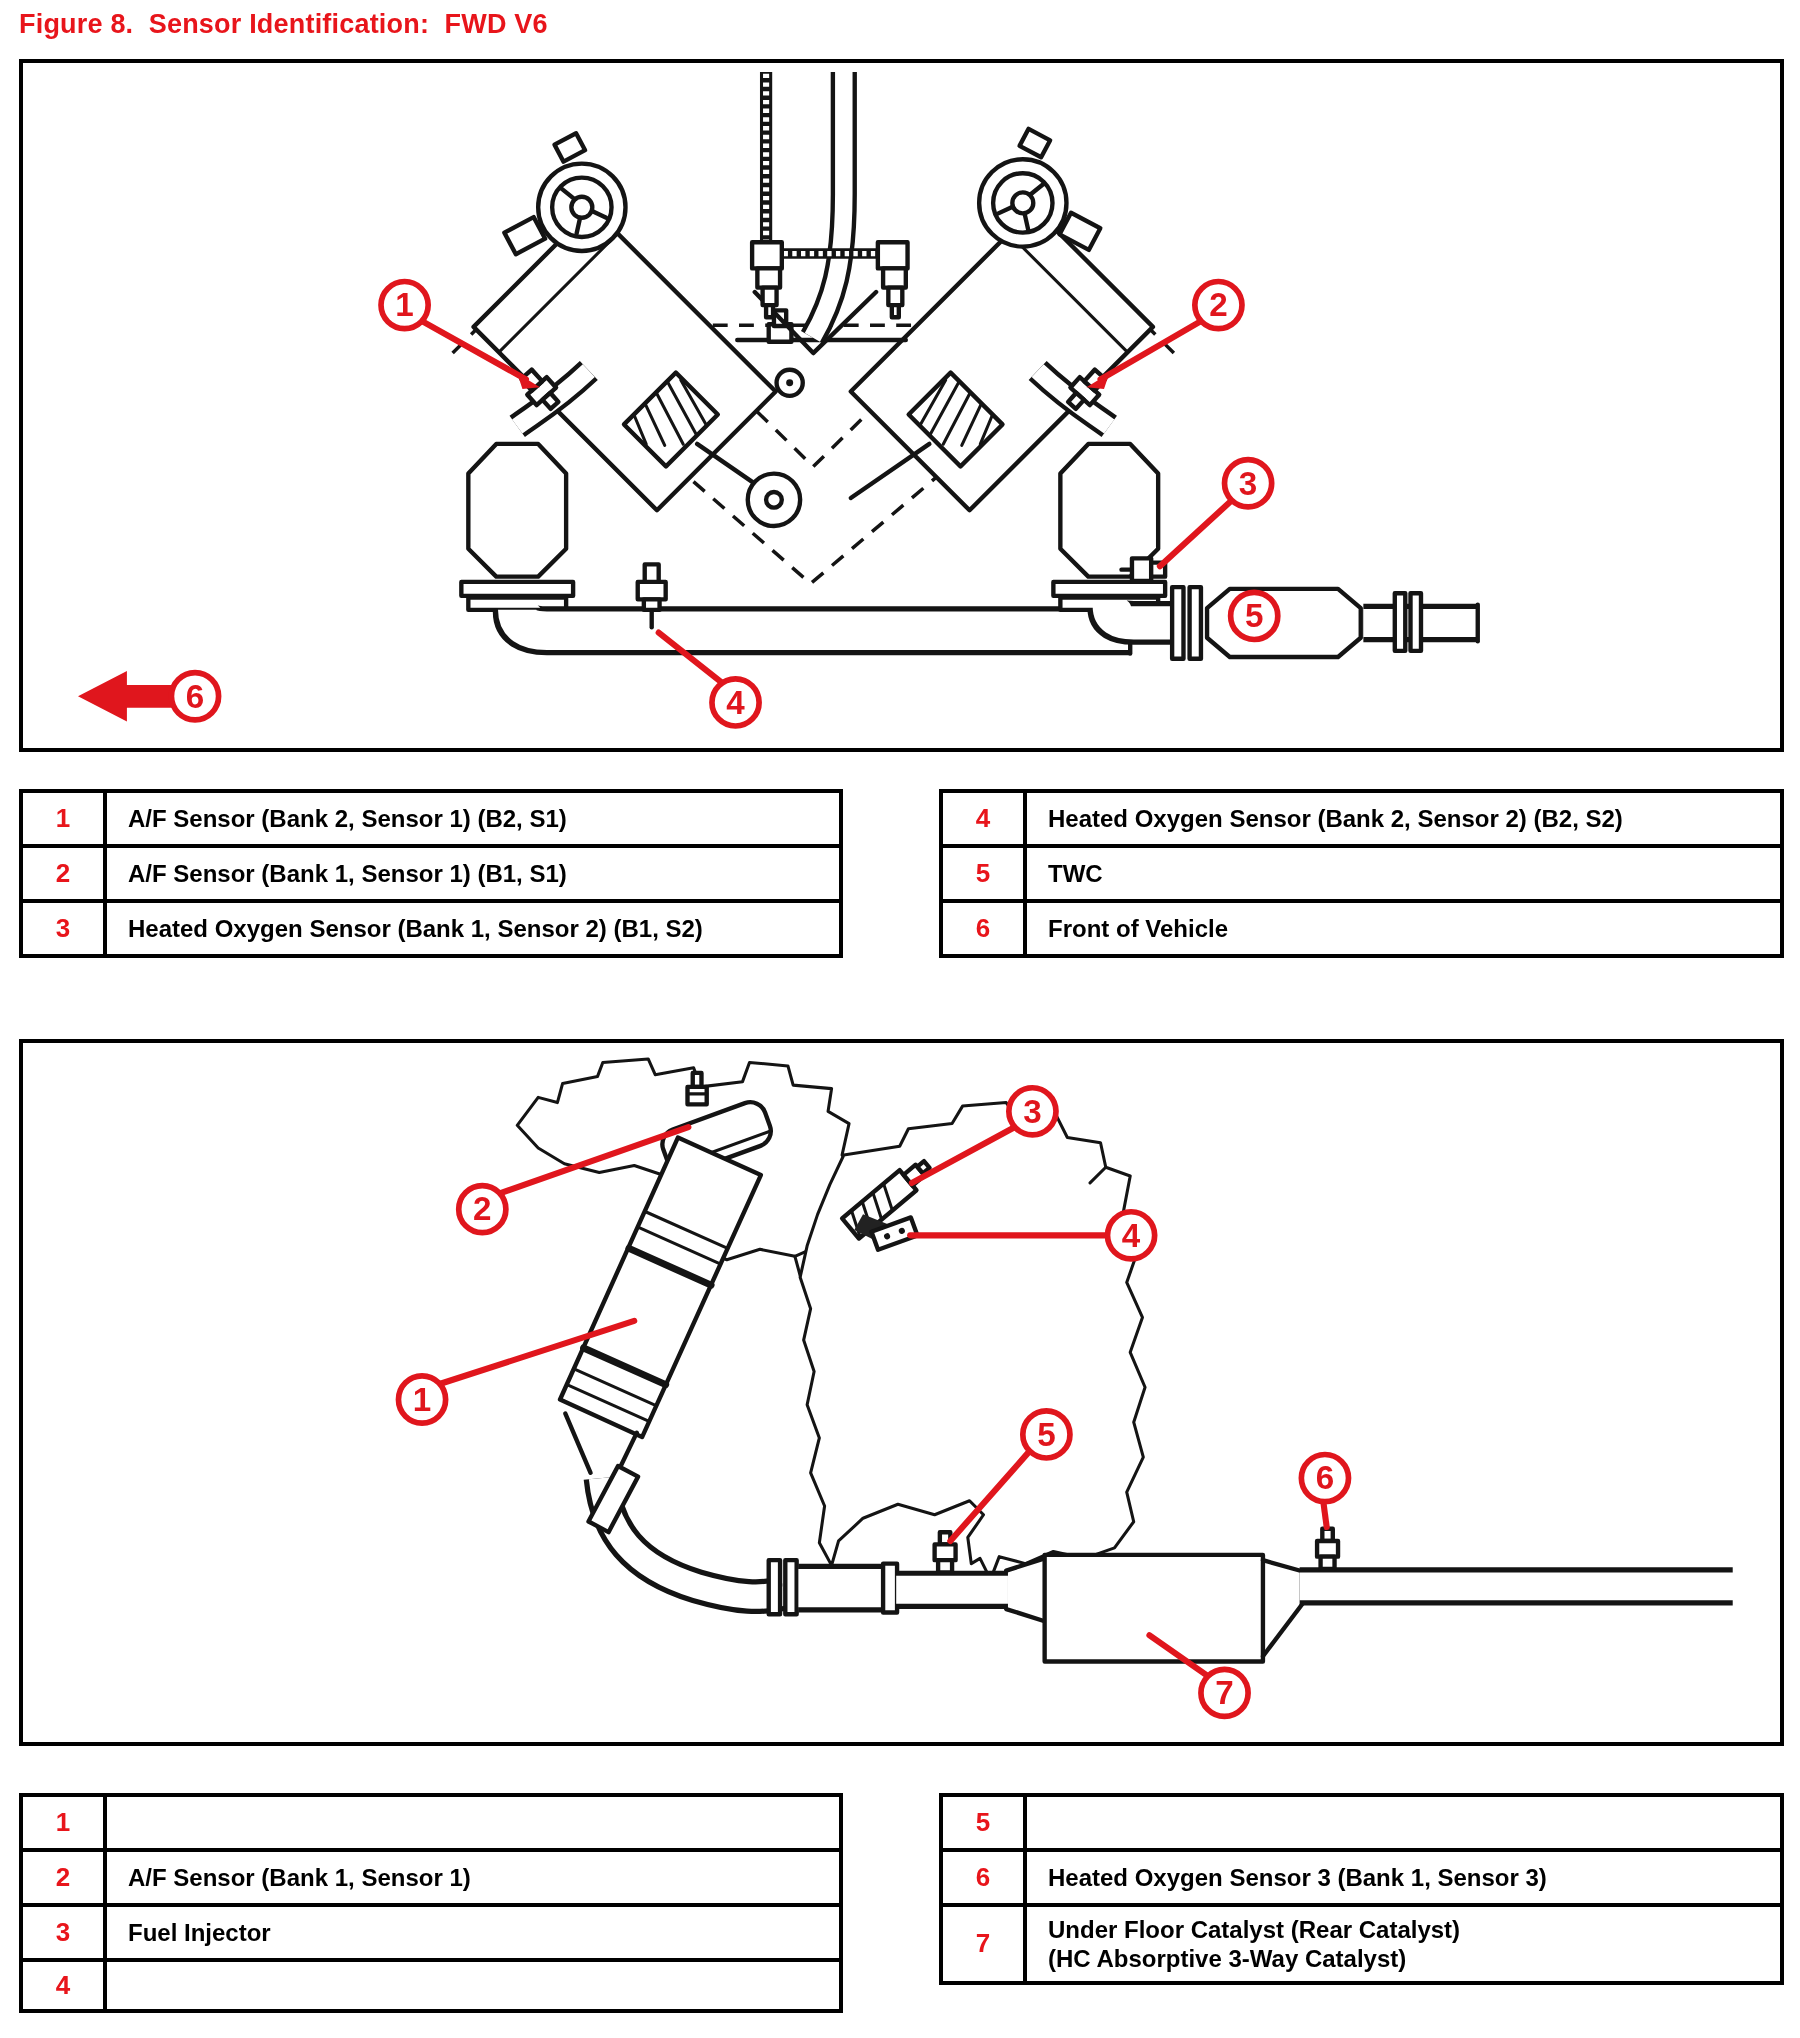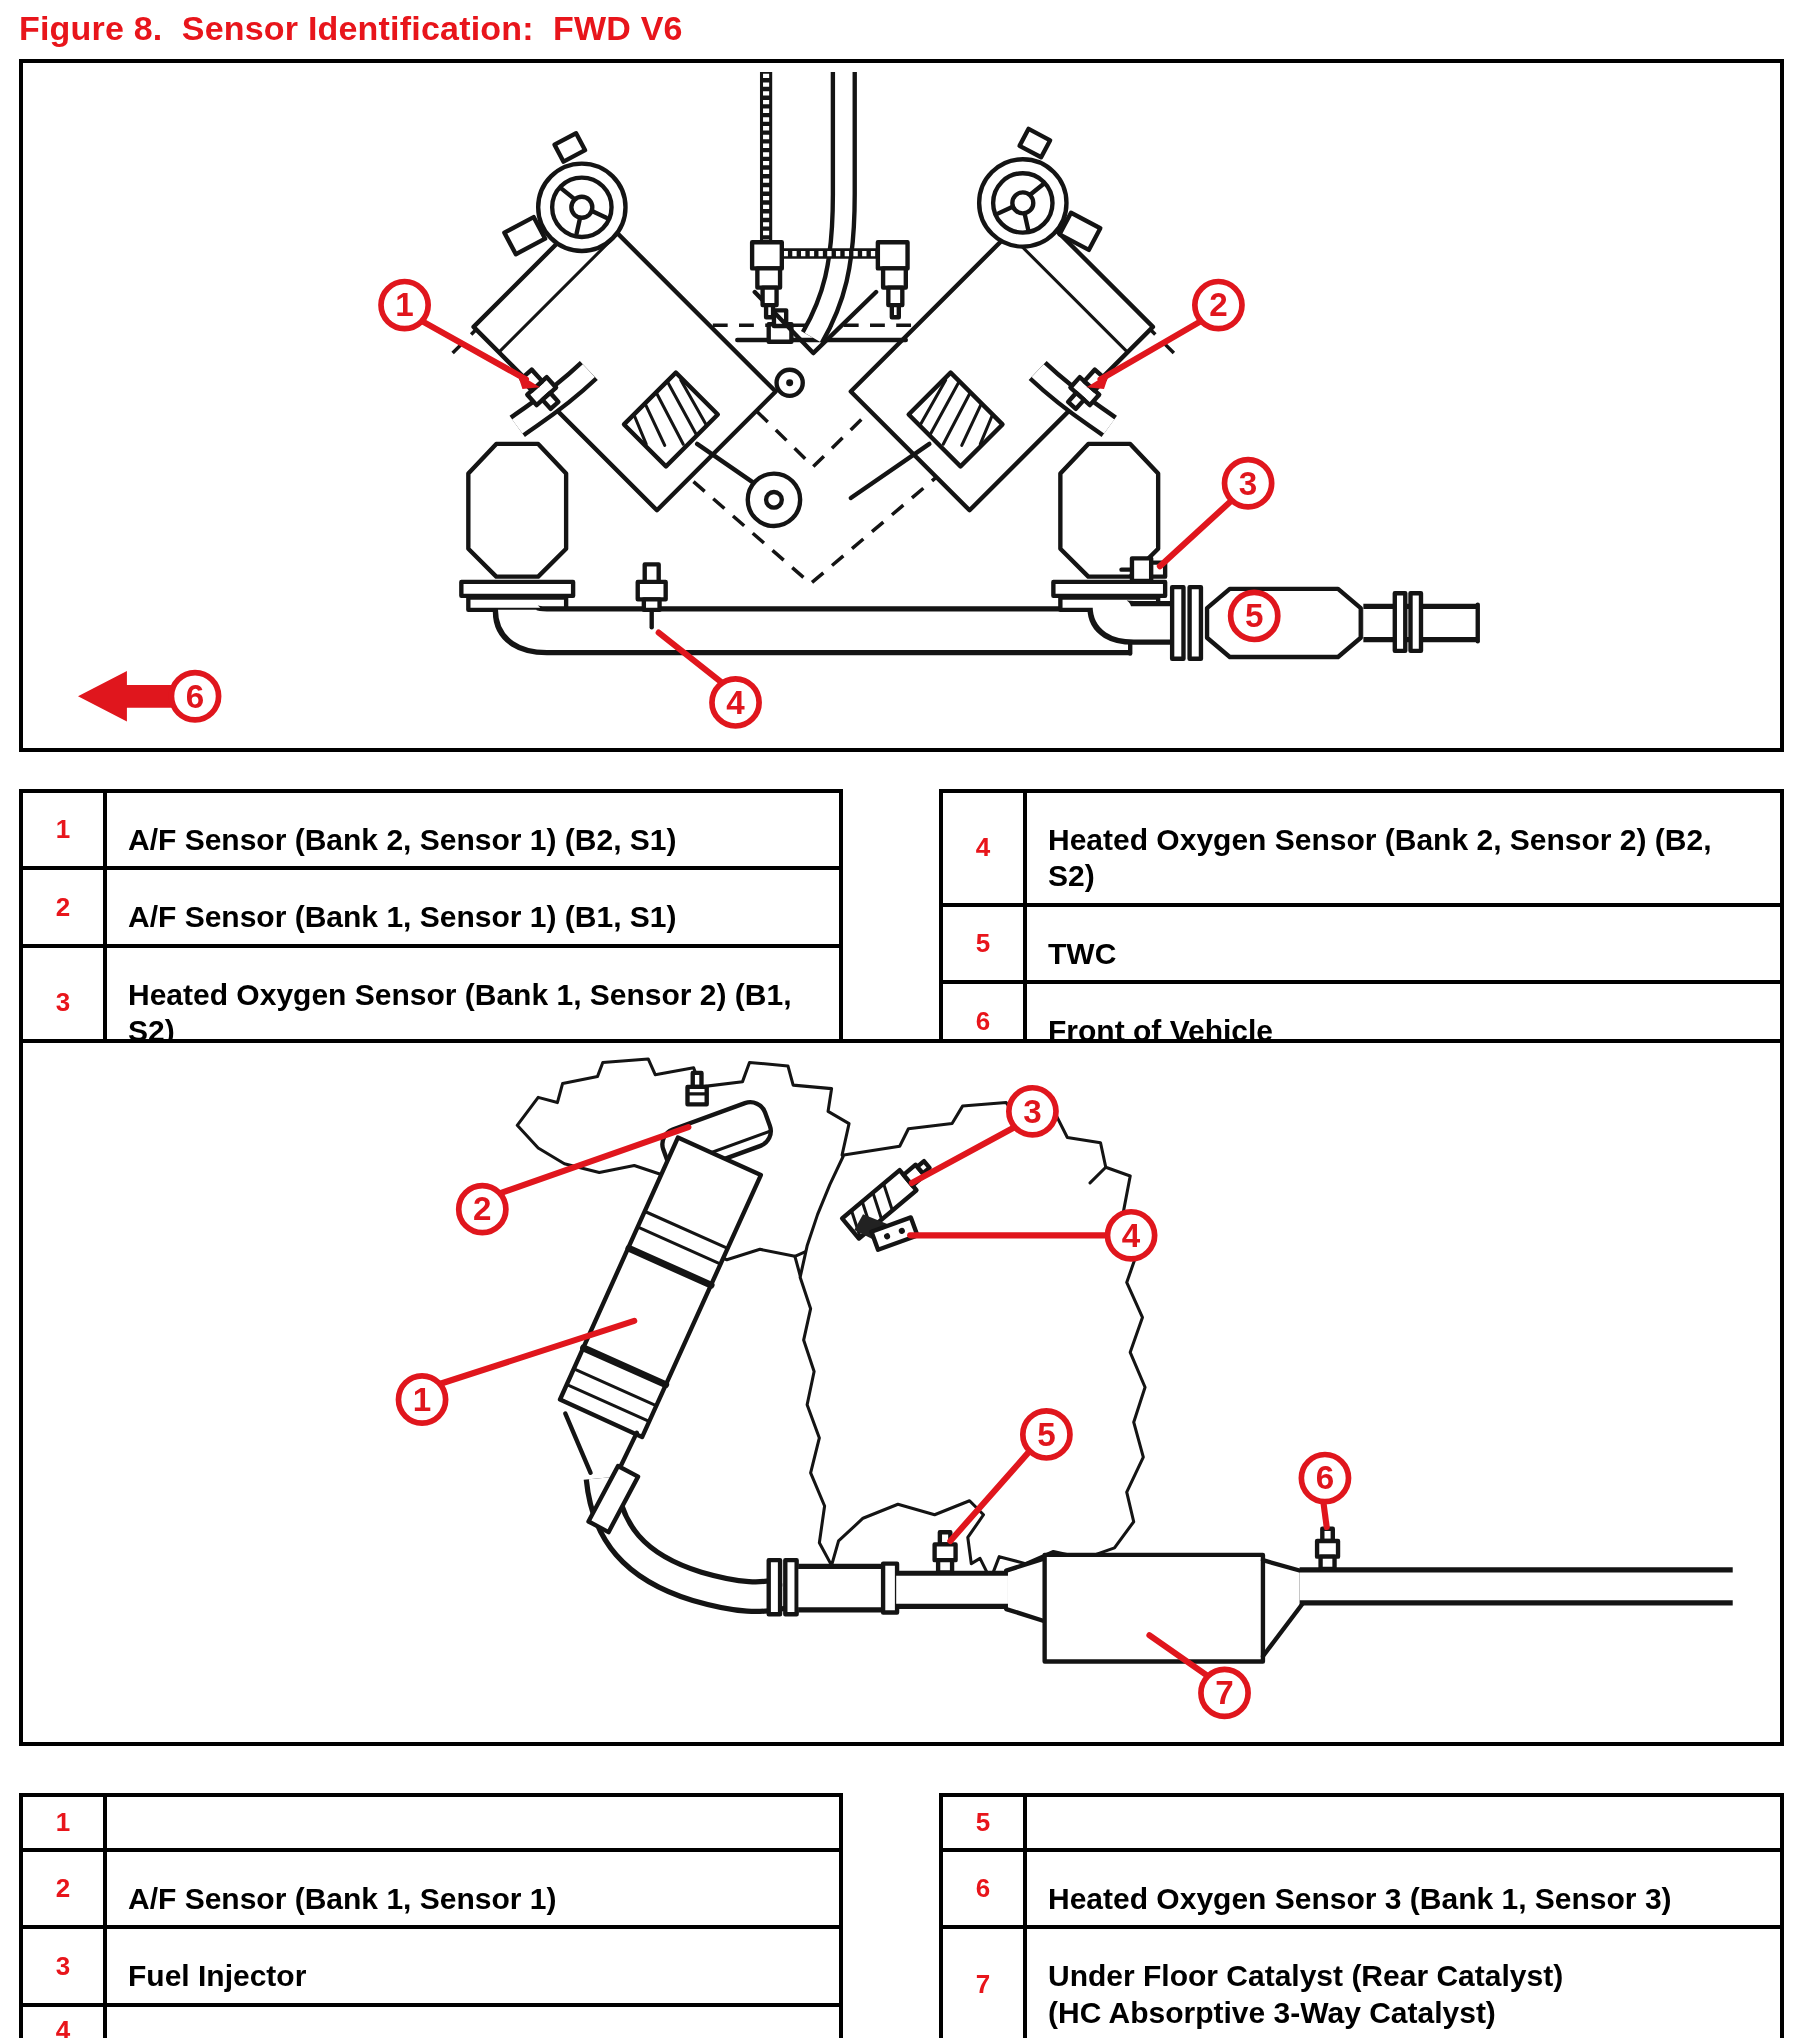--- a/index.html
+++ b/index.html
@@ -1,27 +1,27 @@
 <!DOCTYPE html>
 <html style="font-size:14px"><head>
 <meta charset="utf-8">
 <style>
   html,body{margin:0;padding:0;background:#fff;}
   .page{position:relative;width:1800px;height:2039px;background:#fff;
         font-family:"Liberation Sans", sans-serif;overflow:hidden;}
-  .fig-title{position:absolute;left:19px;color:#e8151b;font-size:34px;font-weight:bold;
+  .fig-title{position:absolute;left:19px;color:#e8151b;font-size:27px;font-weight:bold;
              white-space:pre;letter-spacing:0.2px;}
   .fig-box{position:absolute;left:19px;width:1765px;border:4.4px solid #000;background:#fff;box-sizing:border-box;}
   .legend{position:absolute;border:4.4px solid #000;background:#fff;box-sizing:border-box;}
   .lrow{display:flex;align-items:stretch;border-top:4.4px solid #000;}
   .lrow:first-child{border-top:none;}
   .lnum{width:80px;border-right:4.4px solid #000;display:flex;align-items:center;justify-content:center;
         color:#e8151b;font-weight:bold;font-size:26px;flex:none;}
   .llabel{flex:1;display:flex;align-items:center;padding:7.9px 15.7px 7.9px 21px;font-weight:bold;
-          font-size:30px;color:#000;white-space:pre-line;line-height:1.22;min-height:35px;margin-top:21px;}
+          font-size:24px;color:#000;white-space:pre-line;line-height:1.22;min-height:35px;}
   .lrow{min-height:51px;box-sizing:border-box;}
   svg{display:block;}
   .ink{stroke:#141414;fill:none;stroke-width:5;stroke-linecap:round;stroke-linejoin:round;}
   .fillw{fill:#fff;}
   .dash{stroke:#141414;fill:none;stroke-width:4;stroke-dasharray:17 13;stroke-linecap:butt;}
   .pipe-o{stroke:#141414;fill:none;stroke-linecap:butt;}
   .pipe-i{stroke:#fff;fill:none;stroke-linecap:butt;}
   .thin{stroke-width:3.5;}
   .band{stroke-width:8;}
   .redline{stroke:#e0161d;stroke-width:7;fill:none;stroke-linecap:round;}

